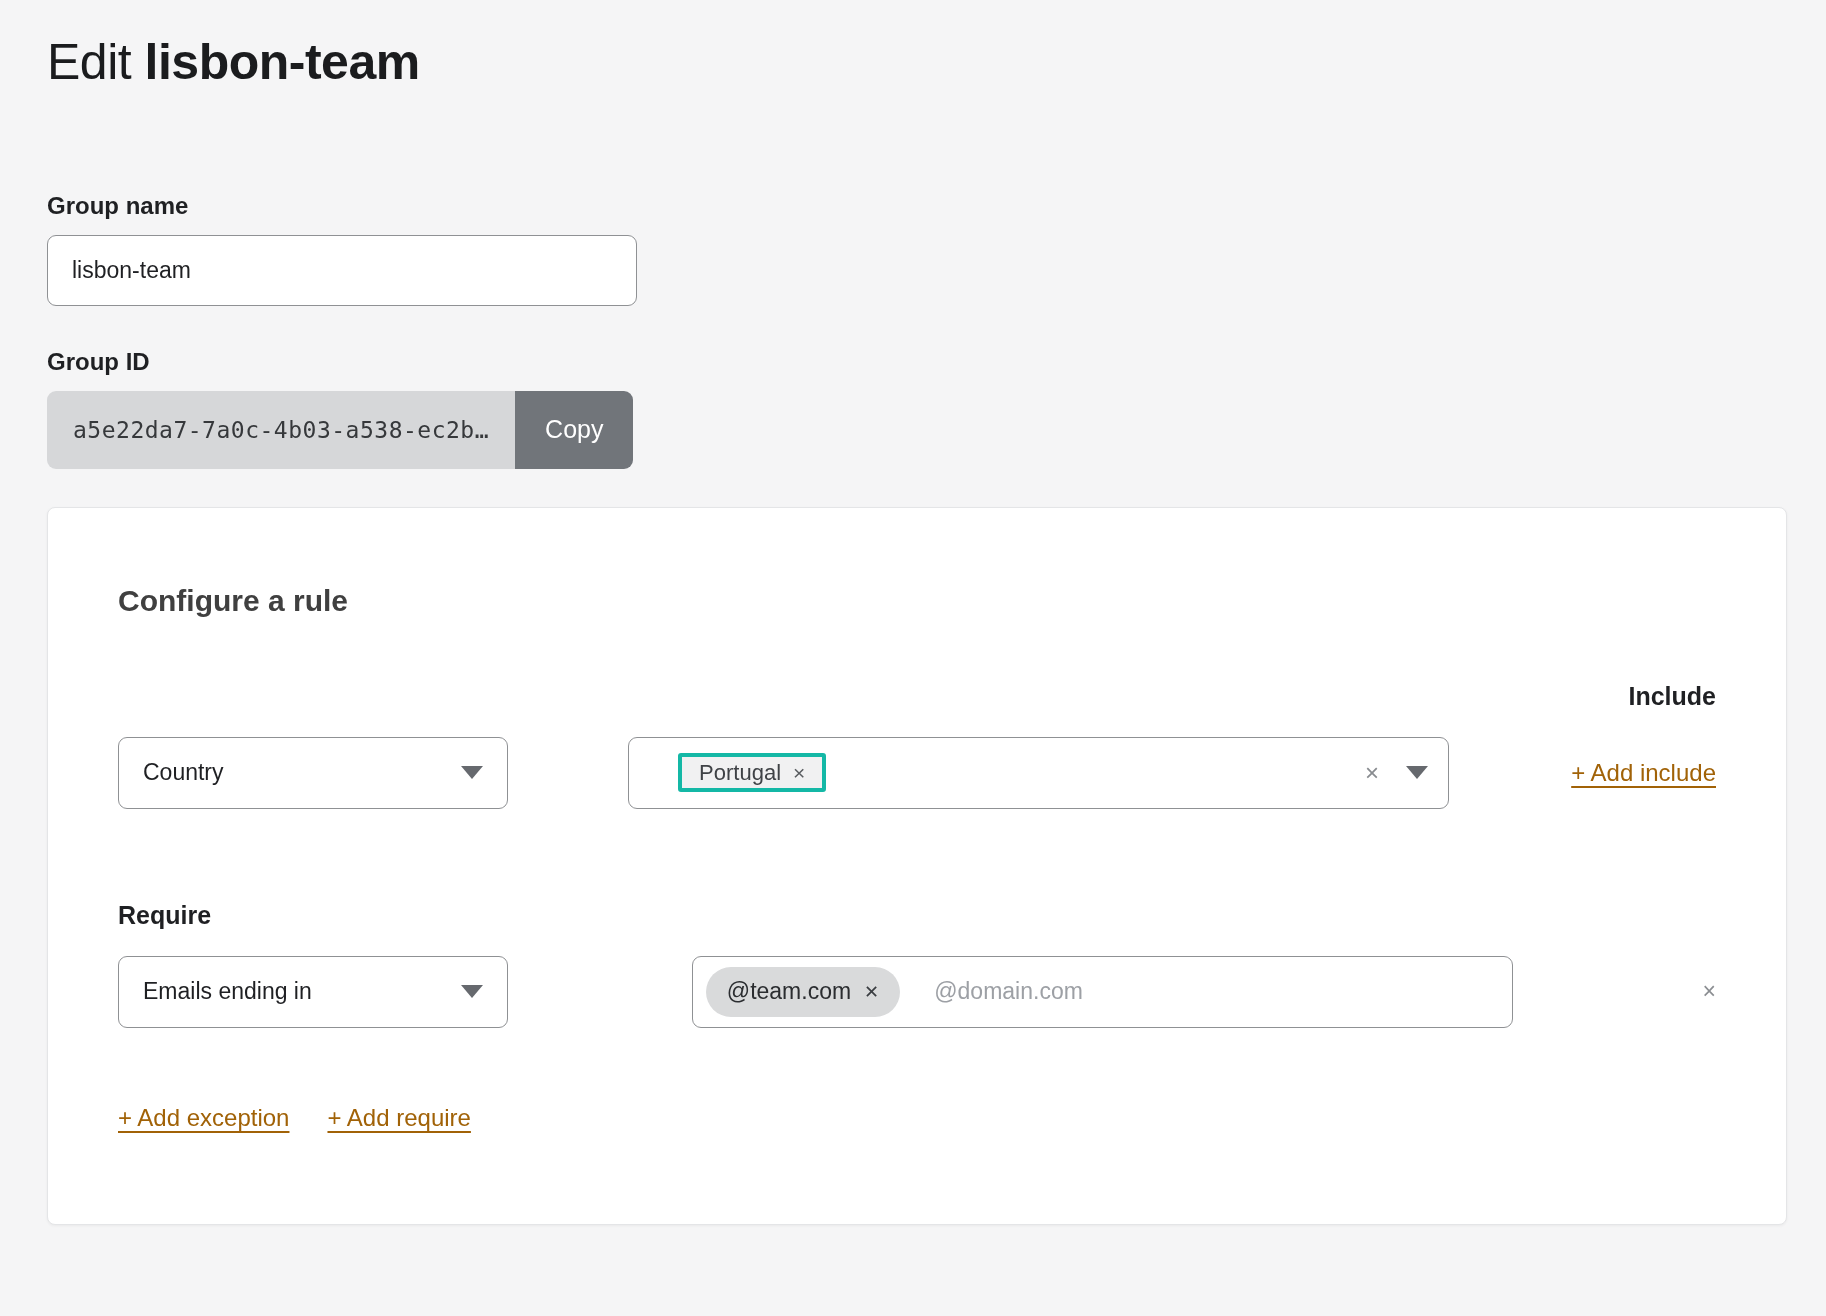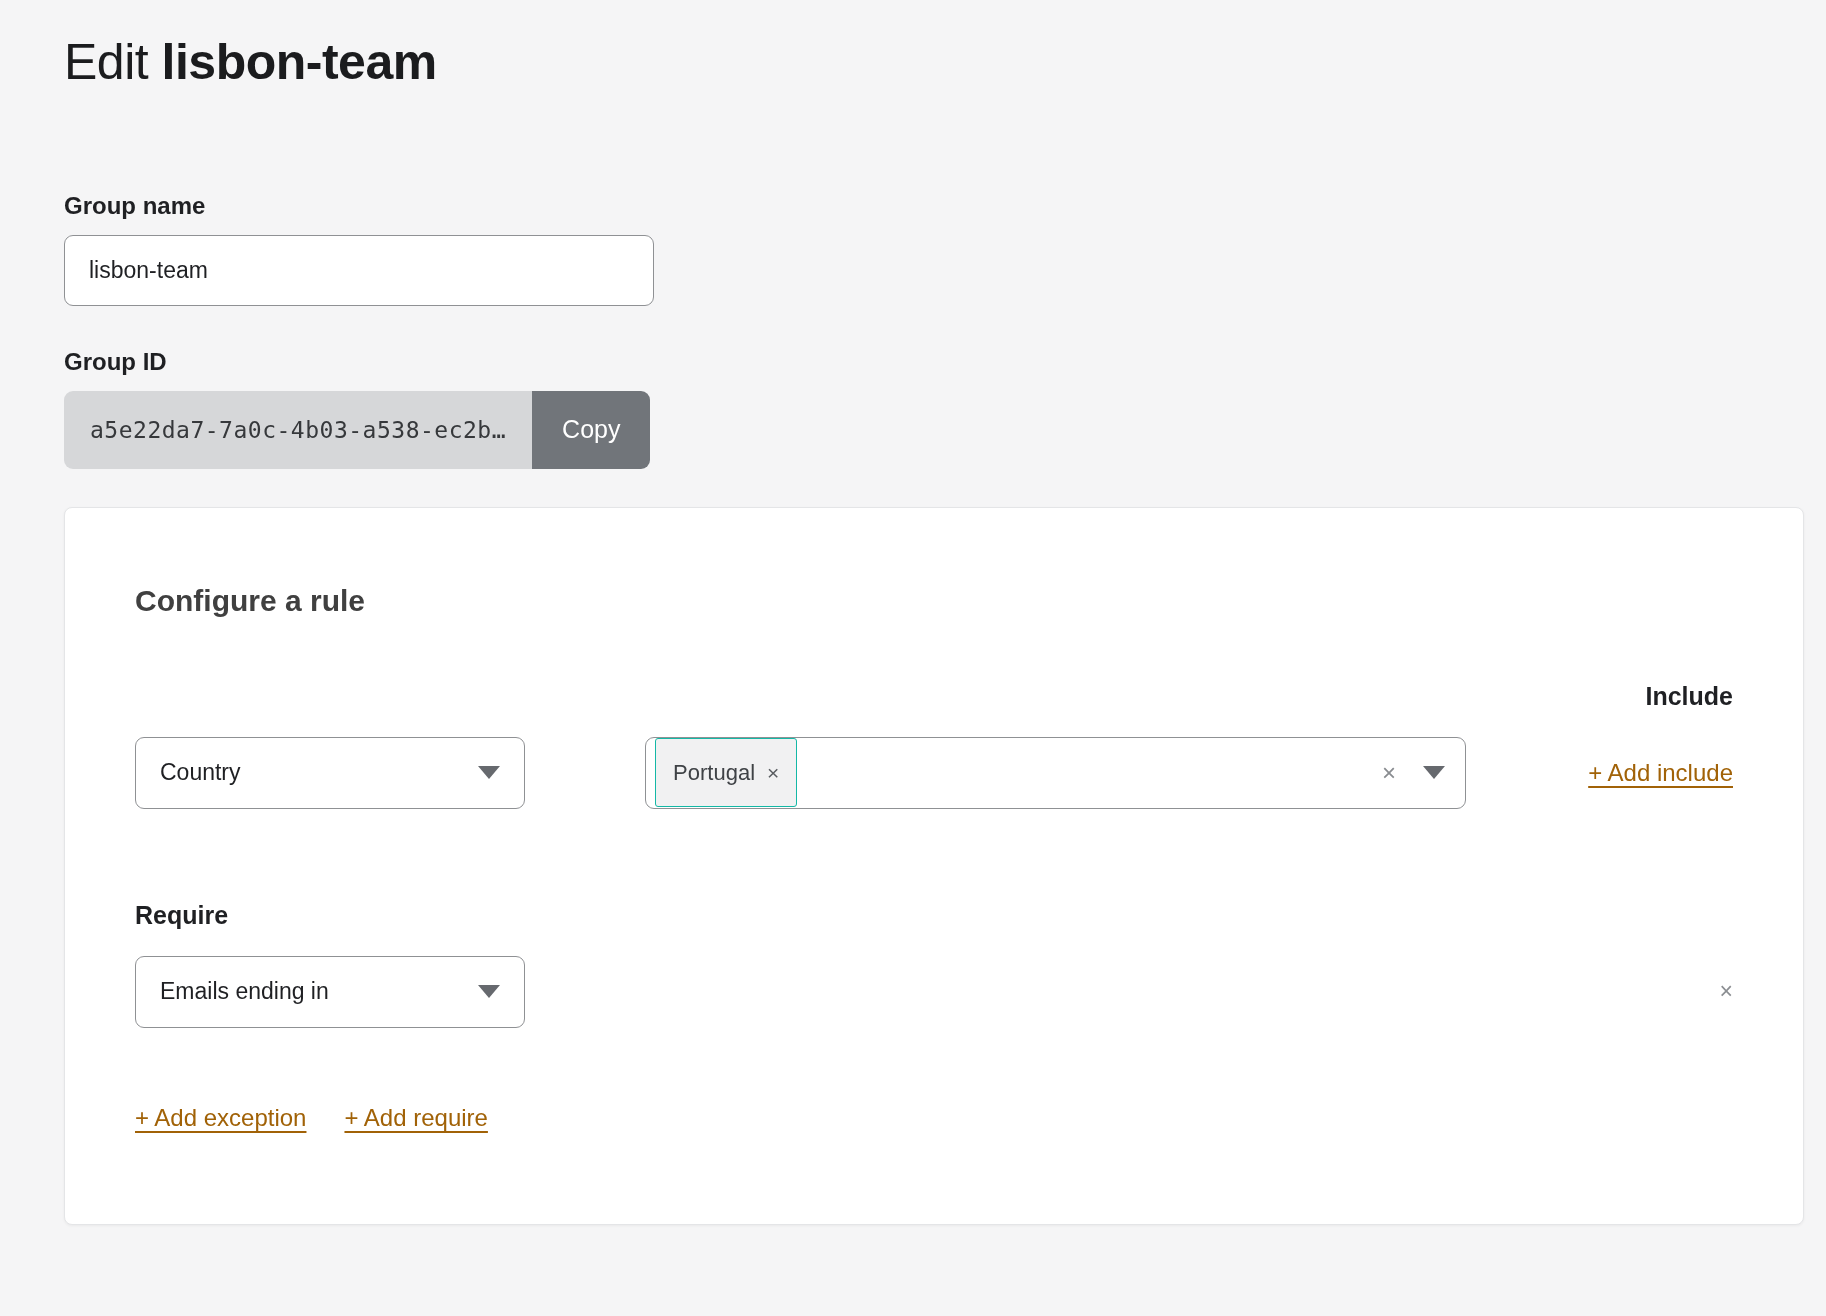--- a/index.html
+++ b/index.html
@@ -7,21 +7,21 @@
   body {
     font-family: "Liberation Sans", "DejaVu Sans", sans-serif;
     color: #202124;
     -webkit-font-smoothing: antialiased;
   }
   .page {
     position: relative;
     width: 1826px;
     height: 1316px;
     overflow: hidden;
-    padding: 34px 42px 0 64px;
+    padding: 34px 42px 0 47px;
   }
 
   
   .page-title { font-size: 50px; line-height: 1.15; color: #1b1c1e; letter-spacing: -0.5px; }
   .page-title .t-light { font-weight: 400; }
   .page-title .t-bold  { font-weight: 700; }
 
   
   .field-label { font-size: 24px; font-weight: 700; color: #1f2023; }
   .lbl-group-name { margin-top: 100px; }
@@ -112,26 +112,27 @@
     background: #fff;
     display: flex; align-items: center;
     padding: 0 20px 0 9px;
     flex: none;
   }
 
   
   .chip-tag {
     display: inline-flex; align-items: center;
     background: #f1f1f2;
-    border: 1px solid #14b8a6;
+    border: 4px solid #14b8a6;
     border-radius: 3px;
-    height: 69px;
+    height: 39px;
     padding: 0 17px;
     font-size: 22px;
     color: #3f4246;
+    margin-left: 40px;
   }
   .chip-tag .chip-x { margin-left: 12px; font-size: 21px; color: #595c60; cursor: pointer; }
 
   
   .chip-pill {
     display: inline-flex; align-items: center;
     margin-left: 4px;
     background: #d9dadb;
     border-radius: 999px;
     height: 50px;
@@ -197,20 +198,27 @@
       </div>
       <span class="link add-include-link">+ Add include</span>
     </div>
 
     <div class="section-label sec-require">Require</div>
     <div class="rule-row">
       <div class="selector">
         <span>Emails ending in</span>
         <span class="tri-down"></span>
       </div>
+      <div class="value-box">
+        <span class="chip-pill">
+          <span>@team.com</span>
+          <span class="chip-x">✕</span>
+        </span>
+        <span class="placeholder-text">@domain.com</span>
+      </div>
       <span class="remove-rule-x">×</span>
     </div>
 
     <div class="footer-links">
       <span class="link">+ Add exception</span>
       <span class="link">+ Add require</span>
     </div>
 
   </div>
 </div>

